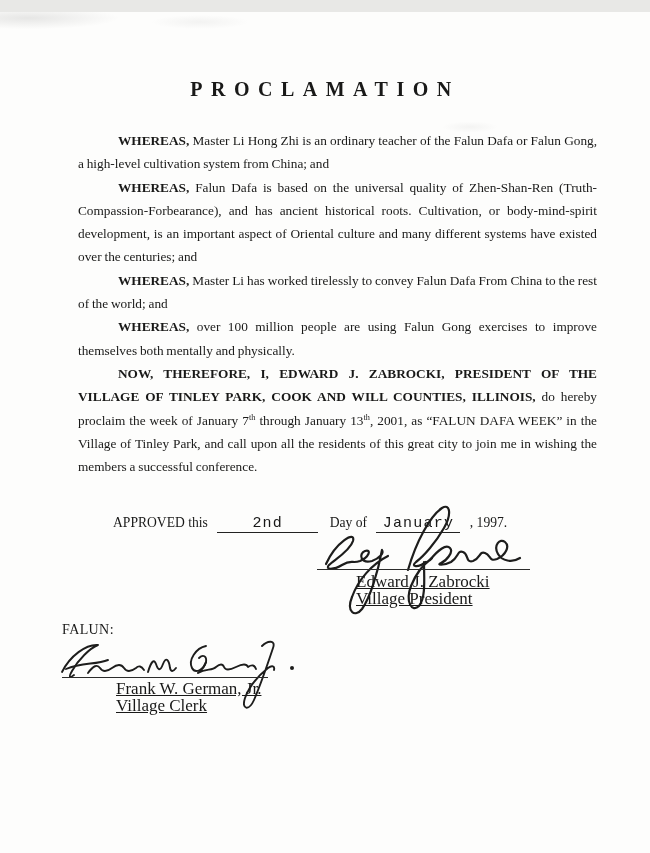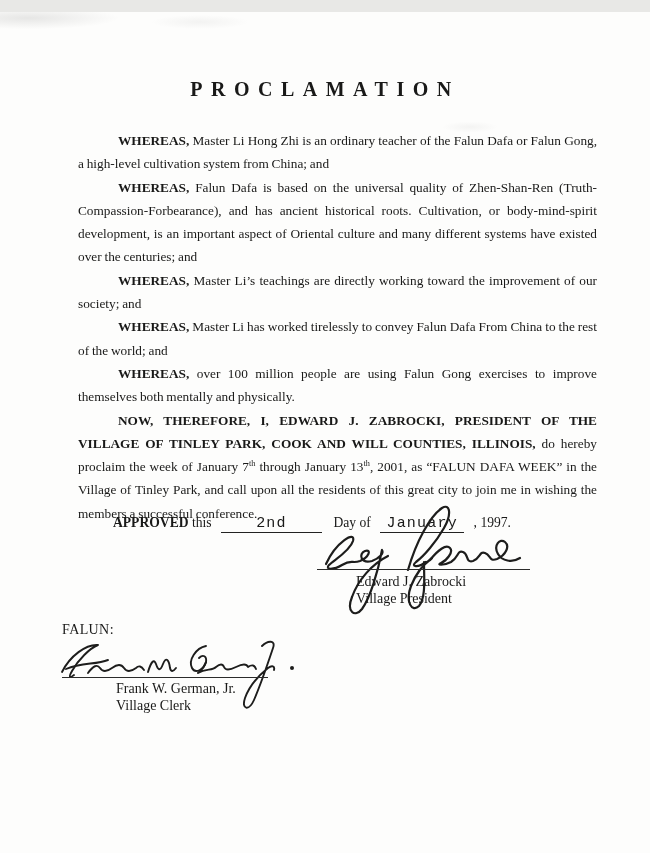--- a/index.html
+++ b/index.html
@@ -21,55 +21,54 @@
   .body-text p {
     margin:0; text-indent:40px; text-align:justify;
     font-size:13.3px; line-height:23.3px; word-spacing:-0.5px;
   }
   .body-text b { font-weight:700; }
   sup { vertical-align:super; font-size:0.62em; line-height:0; }
   .approval {
     position:absolute; left:113px; top:503px; width:480px;
     font-size:13.6px; white-space:nowrap;
   }
-  .approval b { font-weight:700;text-align:right; }
+  .approval b { font-weight:400;text-align:right; }
   .blank {
     display:inline-block; border-bottom:1.5px solid #232322;
     text-align:center; height:17px; vertical-align:baseline;
   }
   .blank-day { width:101px; margin:0 8px 0 6px; }
   .blank-month { width:84px; margin:0 6px 0 6px; }
   .typed {
     font-family:"Liberation Mono","DejaVu Sans Mono",monospace;
     font-size:15px; letter-spacing:1.2px;
   }
   .sig-line { position:absolute; height:0; border-top:1.7px solid #2b2b2a; }
   .line-president { left:317px; top:557px; width:213px; }
   .line-clerk { left:62px; top:665px; width:206px; }
-  .sig-name { position:absolute; font-size:14px; line-height:16.5px; }
+  .sig-name { position:absolute; font-size:17px; line-height:16.5px;text-decoration:underline; }
   .name-president { left:356px; top:562px; }
   .name-clerk { left:116px; top:669px; }
   .attest { position:absolute; left:62px; top:610px; font-size:14px; letter-spacing:0.4px; }
   .sig-svg { position:absolute; overflow:visible; pointer-events:none; }
   .svg-president { left:312px; top:500px; width:230px; height:115px; }
   .svg-clerk { left:56px; top:626px; width:260px; height:85px; }
   .sig-svg path { fill:none; stroke:#1d1d1c; stroke-width:2.2; stroke-linecap:round; stroke-linejoin:round; }
   .svg-clerk path { stroke-width:1.9; }
 </style>
 </head>
 <body>
 
 <div class="page">
 
   <div class="title">PROCLAMATION</div>
 
   <div class="body-text">
     <p><b>WHEREAS,</b> Master Li Hong Zhi is an ordinary teacher of the Falun Dafa or Falun Gong, a high-level cultivation system from China; and</p>
     <p><b>WHEREAS,</b> Falun Dafa is based on the universal quality of Zhen-Shan-Ren (Truth-Compassion-Forbearance), and has ancient historical roots.  Cultivation, or body-mind-spirit development, is an important aspect of Oriental culture and many different systems have existed over the centuries; and</p>
-    <p><b>WHEREAS,</b> Master Li’s teachings are directly working toward the improvement of our society; and</p>
     <p><b>WHEREAS,</b> Master Li has worked tirelessly to convey Falun Dafa From China to the rest of the world; and</p>
     <p><b>WHEREAS,</b> over 100 million people are using Falun Gong exercises to improve themselves both mentally and physically.</p>
     <p><b>NOW, THEREFORE, I, EDWARD J. ZABROCKI, PRESIDENT OF THE VILLAGE OF TINLEY PARK, COOK AND WILL COUNTIES, ILLINOIS,</b> do hereby proclaim the week of January 7<sup>th</sup> through January 13<sup>th</sup>, 2001, as “FALUN DAFA WEEK” in the Village of Tinley Park, and call upon all the residents of this great city to join me in wishing the members a successful conference.</p>
   </div>
 
   <div class="approval">
     <b>APPROVED</b>
     <span>this</span>
     <span class="blank blank-day"><span class="typed">2nd</span></span>
     <span>Day of</span>

